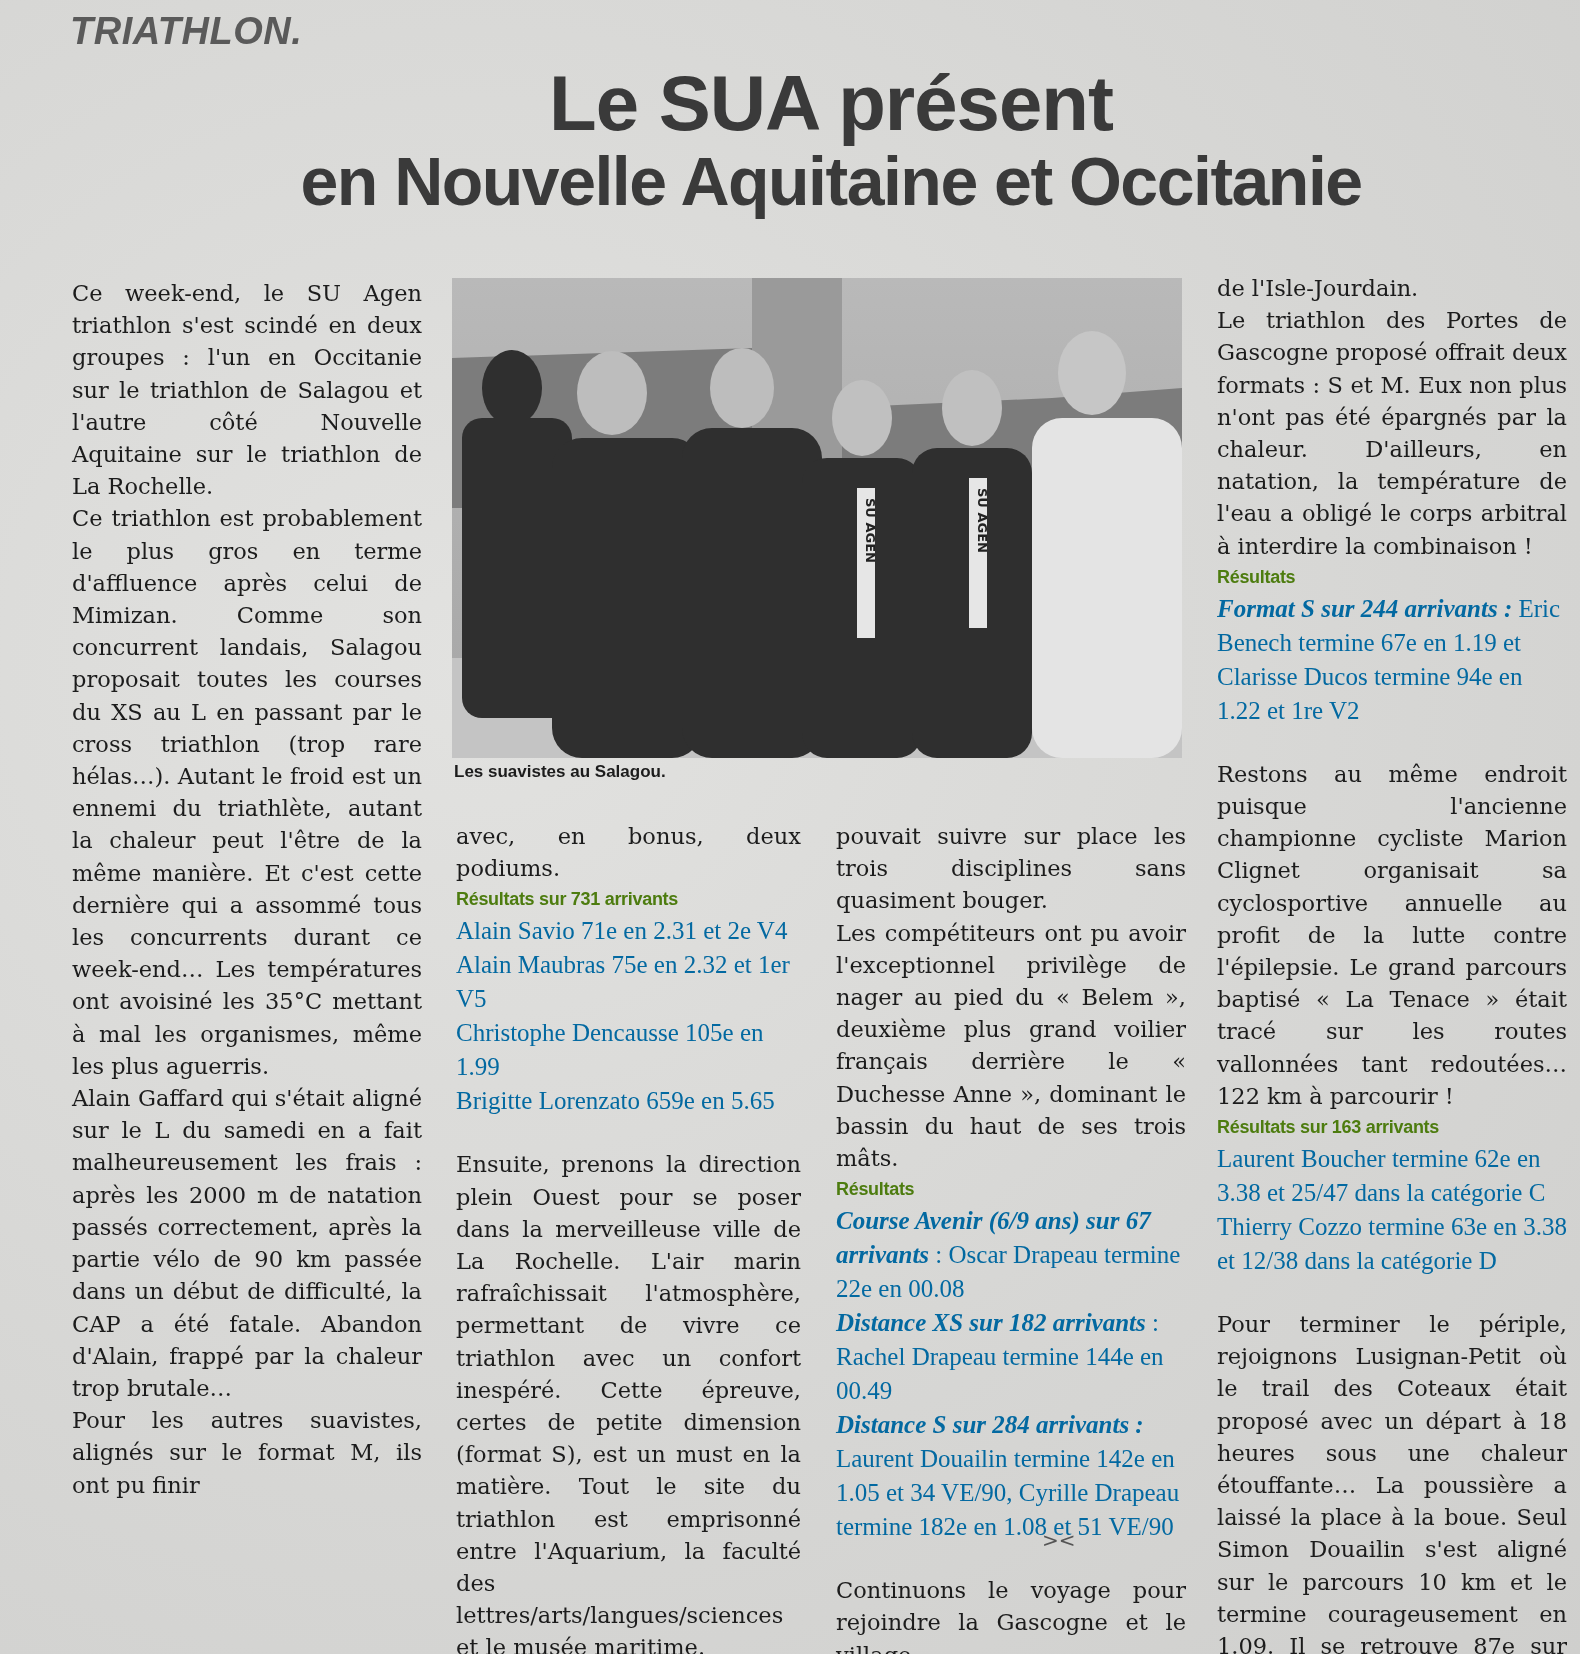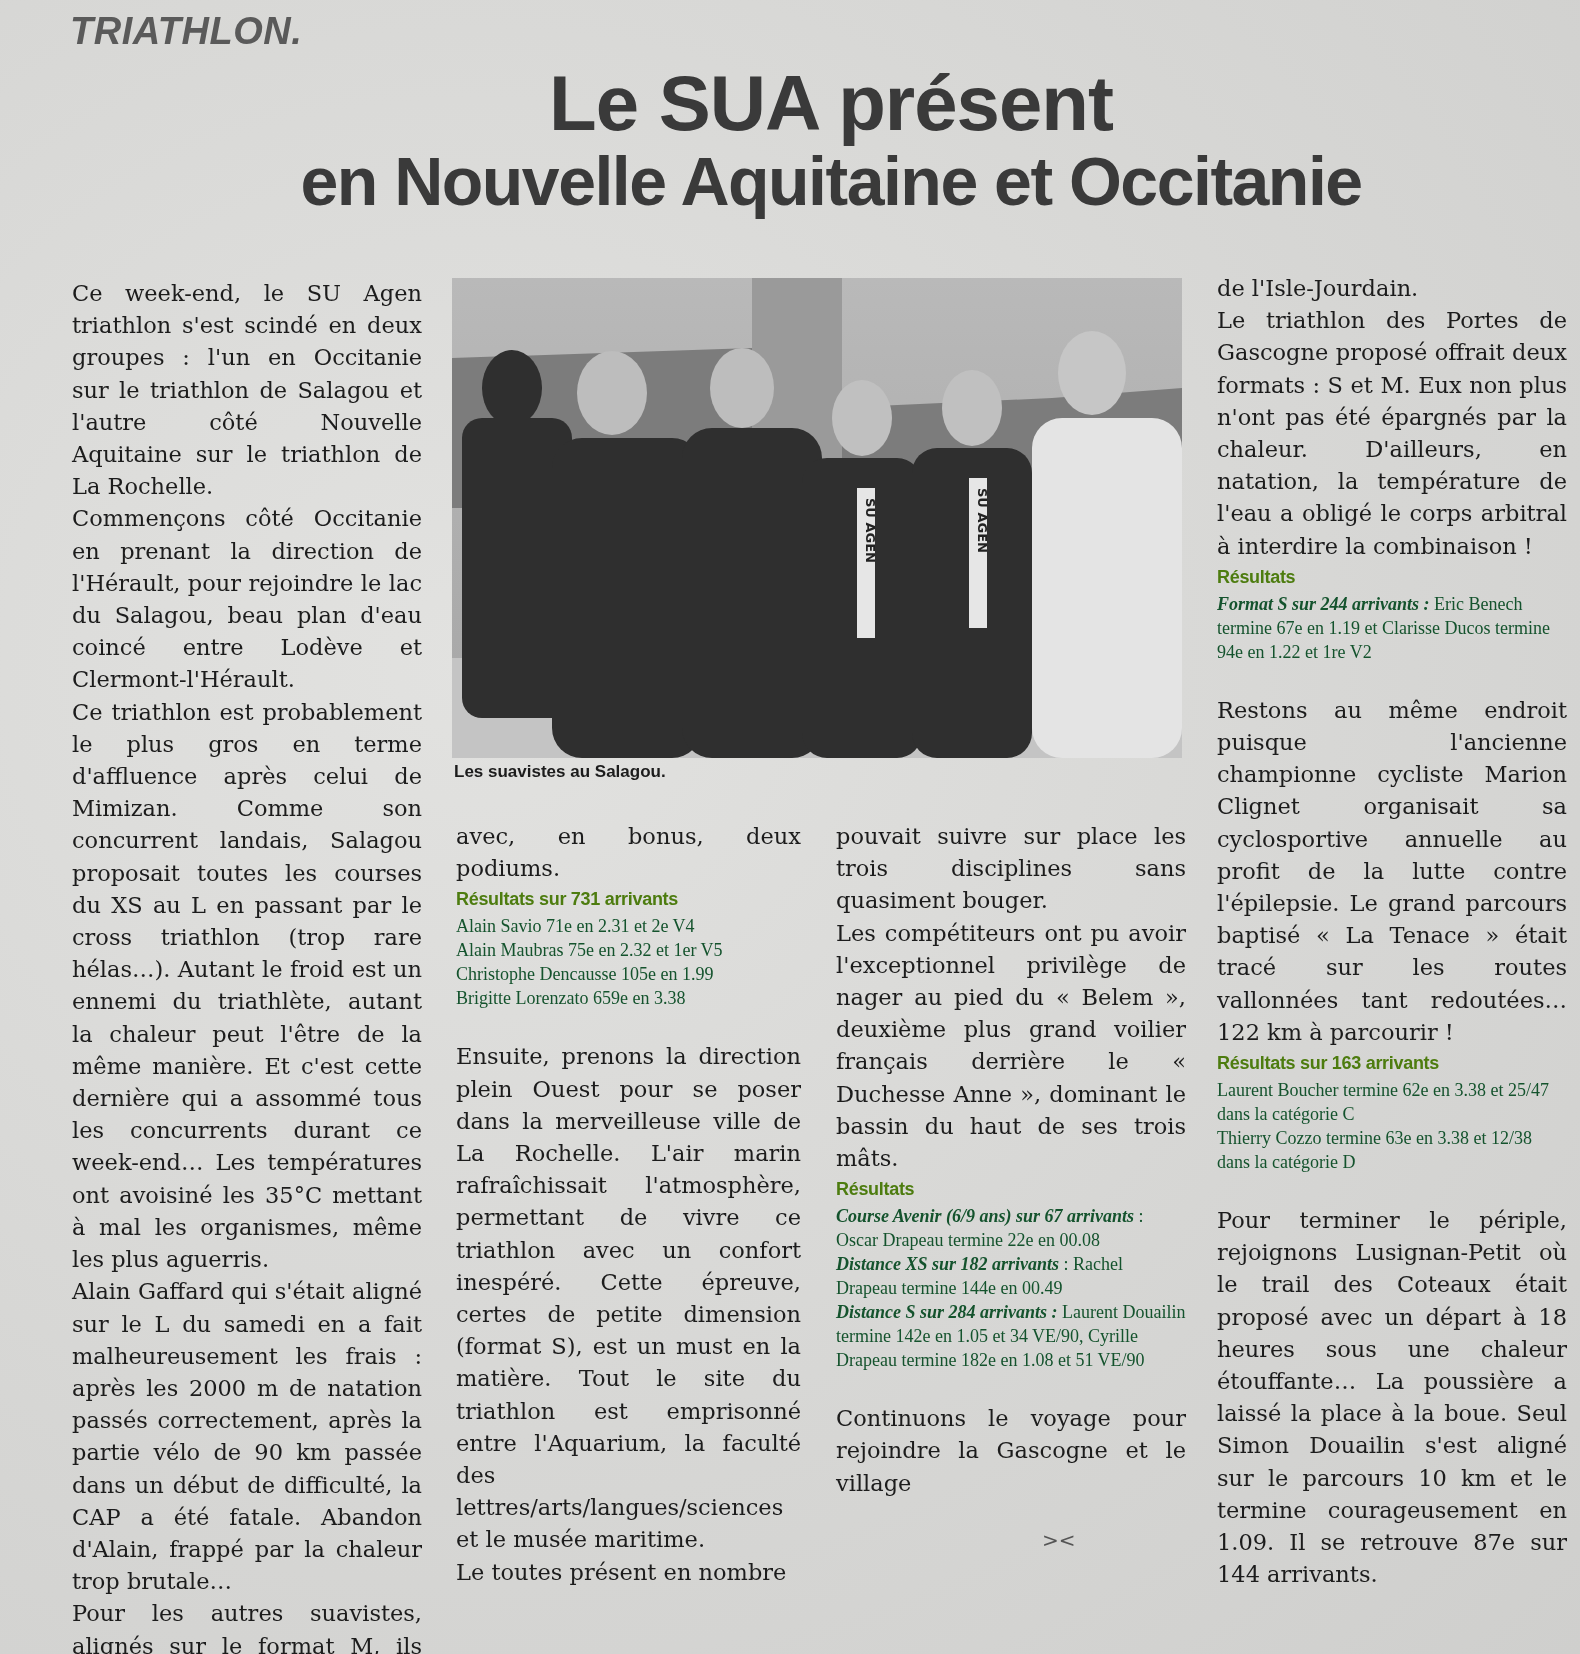--- a/index.html
+++ b/index.html
@@ -32,22 +32,22 @@
   .col p.gap { margin-top:30px; }
   .c1 { left:72px; top:277px; width:350px; }
   .c2 { left:456px; top:820px; width:345px; }
   .c3 { left:836px; top:820px; width:350px; }
   .c4 { left:1217px; top:272px; width:350px; }
   .res-title {
     font-family:"Liberation Sans", sans-serif; font-weight:bold;
     font-size:18px; line-height:30px; color:#4d7c0f; letter-spacing:-0.3px;
   }
   .res {
-    font-family:"Liberation Serif", serif; font-size:18px; line-height:24px;
-    text-align:left; color:#14532d;
+    font-family:"Liberation Serif", serif; font-size:25px; line-height:34px;
+    text-align:left; color:#0369a1;
   }
   .res b { font-style:italic; font-weight:bold; }
   .photo {
     position:absolute; left:452px; top:278px; width:730px; height:480px;
     background:#8a8a8a; overflow:hidden;
   }
   .caption {
     position:absolute; left:454px; top:762px;
     font-family:"Liberation Sans", sans-serif; font-size:17px; font-weight:bold; color:#1c1c1c;
   }
@@ -61,21 +61,20 @@
 
 <div class="rubric">TRIATHLON.</div>
 
 <h1 class="headline" style="margin:0;">
   <span class="l1">Le SUA présent</span>
   <span class="l2">en Nouvelle Aquitaine et Occitanie</span>
 </h1>
 
 <div class="col c1">
   <p>Ce week-end, le SU Agen triathlon s'est scindé en deux groupes : l'un en Occitanie sur le triathlon de Salagou et l'autre côté Nouvelle Aquitaine sur le triathlon de La Rochelle.</p>
-  <p>Commençons côté Occitanie en prenant la direction de l'Hérault, pour rejoindre le lac du Salagou, beau plan d'eau coincé entre Lodève et Clermont-l'Hérault.</p>
   <p>Ce triathlon est probablement le plus gros en terme d'affluence après celui de Mimizan. Comme son concurrent landais, Salagou proposait toutes les courses du XS au L en passant par le cross triathlon (trop rare hélas…). Autant le froid est un ennemi du triathlète, autant la chaleur peut l'être de la même manière. Et c'est cette dernière qui a assommé tous les concurrents durant ce week-end… Les températures ont avoisiné les 35°C mettant à mal les organismes, même les plus aguerris.</p>
   <p>Alain Gaffard qui s'était aligné sur le L du samedi en a fait malheureusement les frais : après les 2000 m de natation passés correctement, après la partie vélo de 90 km passée dans un début de difficulté, la CAP a été fatale. Abandon d'Alain, frappé par la chaleur trop brutale…</p>
   <p>Pour les autres suavistes, alignés sur le format M, ils ont pu finir</p>
 </div>
 
 <div class="photo" aria-label="Group photo of triathletes in wetsuits and trisuits at lake Salagou">
   <svg width="730" height="480" viewBox="0 0 730 480">
     <defs>
       <linearGradient id="sky" x1="0" y1="0" x2="0" y2="1">
         <stop offset="0" stop-color="#b9b9b9"></stop>
@@ -109,21 +108,21 @@
 </div>
 <div class="caption">Les suavistes au Salagou.</div>
 
 <div class="col c2">
   <p>avec, en bonus, deux podiums.</p>
   <div class="res-title">Résultats sur 731 arrivants</div>
   <div class="res">
     <div>Alain Savio 71e en 2.31 et 2e V4</div>
     <div>Alain Maubras 75e en 2.32 et 1er V5</div>
     <div>Christophe Dencausse 105e en 1.99</div>
-    <div>Brigitte Lorenzato 659e en 3.38</div>
+    <div>Brigitte Lorenzato 659e en 5.65</div>
   </div>
   <p class="gap">Ensuite, prenons la direction plein Ouest pour se poser dans la merveilleuse ville de La Rochelle. L'air marin rafraîchissait l'atmosphère, permettant de vivre ce triathlon avec un confort inespéré. Cette épreuve, certes de petite dimension (format S), est un must en la matière. Tout le site du triathlon est emprisonné entre l'Aquarium, la faculté des lettres/arts/langues/sciences et le musée maritime.</p>
   <p>Le toutes présent en nombre</p>
 </div>
 
 <div class="col c3">
   <p>pouvait suivre sur place les trois disciplines sans quasiment bouger.</p>
   <p>Les compétiteurs ont pu avoir l'exceptionnel privilège de nager au pied du « Belem », deuxième plus grand voilier français derrière le « Duchesse Anne », dominant le bassin du haut de ses trois mâts.</p>
   <div class="res-title">Résultats</div>
   <div class="res">

